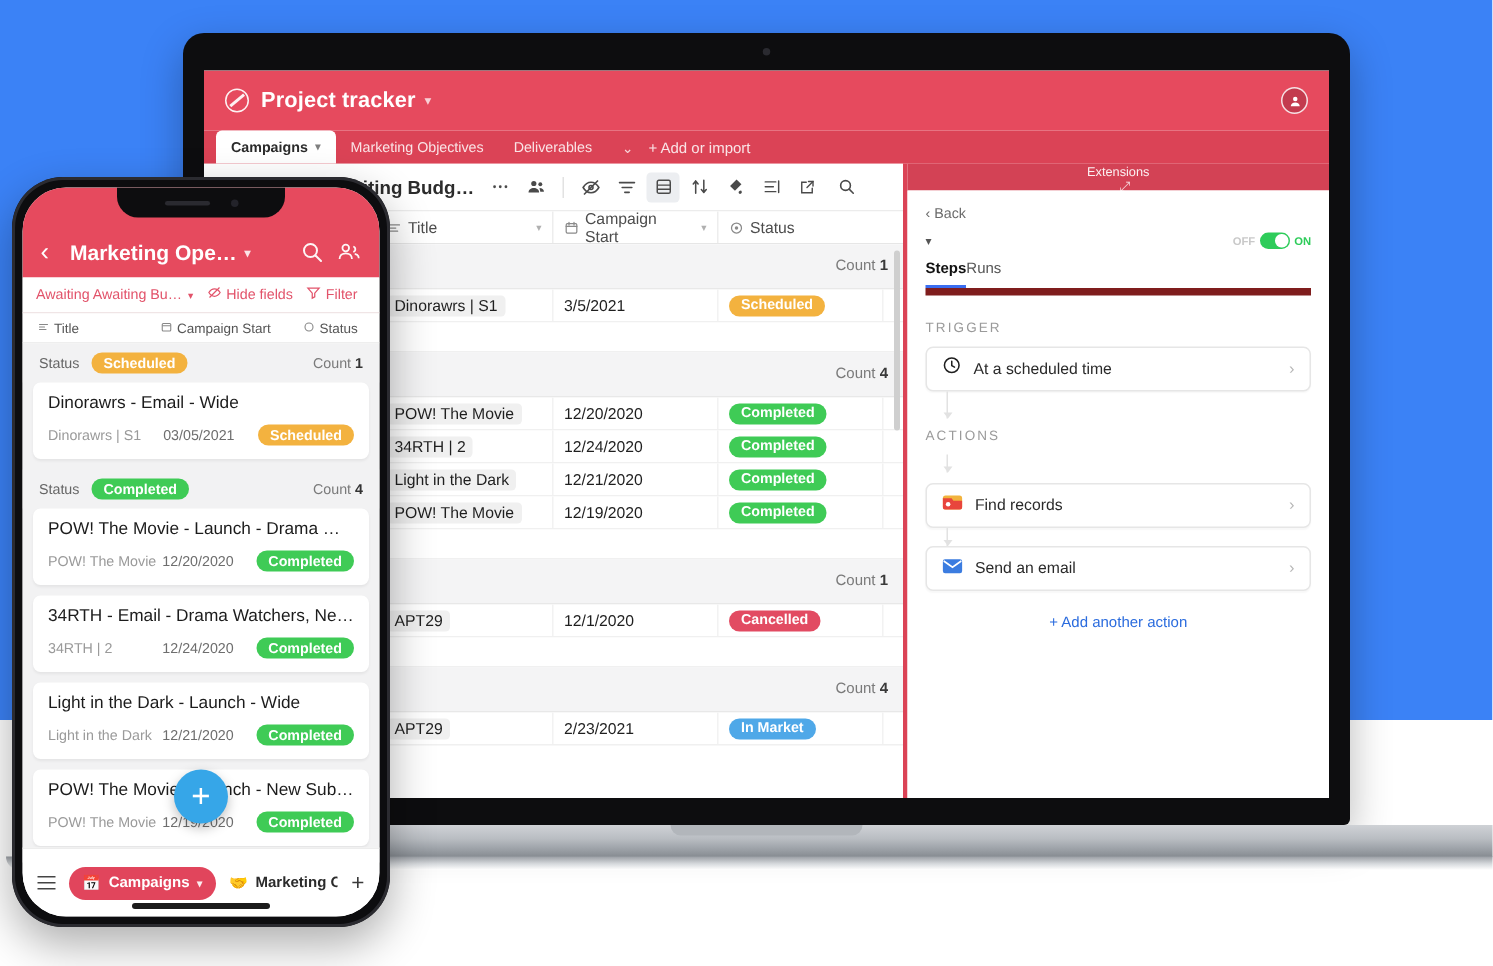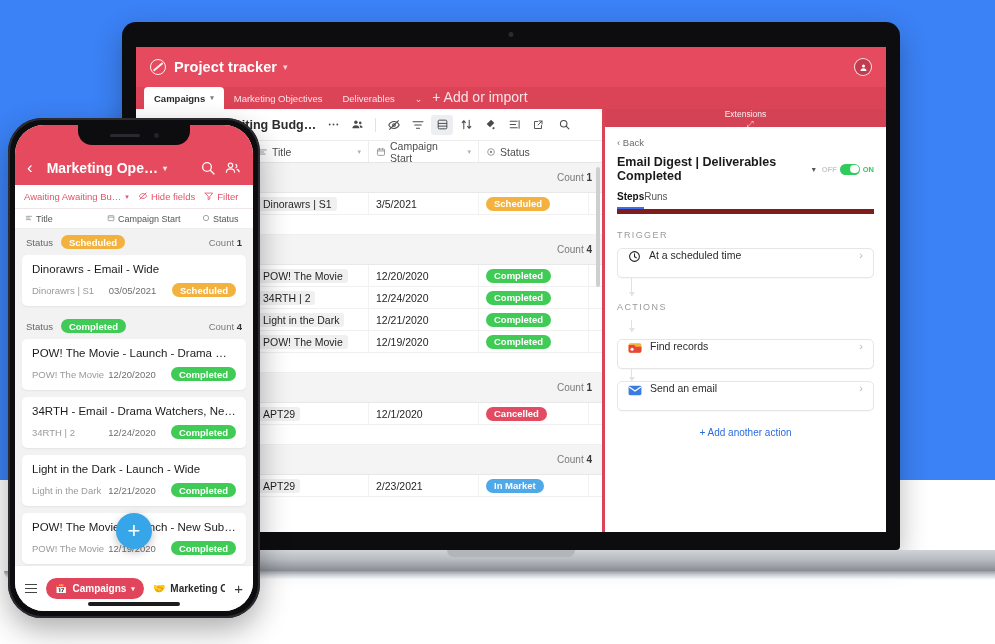--- a/index.html
+++ b/index.html
@@ -69,21 +69,21 @@
     height:22px; background:#DB4356; display:flex; align-items:flex-end; padding-left:8px;
     position:relative;
   }
   .tab {
     font-size:9.5px; color:rgba(255,255,255,.85); padding:4px 10px 4px;
     display:flex; align-items:center; gap:5px; height:22px;
   }
   .tab.active { background:#fff; color:#2b2b2b; border-radius:4px 4px 0 0; font-weight:600; }
   .tab .cv { font-size:7px; opacity:.6; }
   .tabbar .chev { color:rgba(255,255,255,.8); font-size:9px; padding:0 10px 5px; }
-  .tabbar .add { font-size:14px; color:rgba(255,255,255,.85); padding-bottom:4px;margin-top:28px; }
+  .tabbar .add { font-size:10px; color:rgba(255,255,255,.85); padding-bottom:4px;margin-top:28px; }
 
   .work { display:flex; height:calc(100% - 62px); background:#DB4356; }
   .grid-pane { flex:1; background:#fff; min-width:0; display:flex; flex-direction:column; }
 
   
   .viewbar {
     height:32px; background:#fff; border-bottom:1px solid #ececec;
     display:flex; align-items:center; padding:0 10px; gap:0;
   }
   .viewname { font-size:12.5px; color:#2c2c2c; font-weight:600; white-space:nowrap; }
@@ -158,21 +158,21 @@
   .tgl-on { font-size:7.5px; color:#2ECC5A; font-weight:bold;text-align:center; }
 
   .ext-tabs { display:flex; margin-top:8px;
               border-bottom:5px solid #7f1d1d; }
   .ext-tab { font-size:10px; color:#555; padding-bottom:5px; }
   .ext-tab.active { color:#111; font-weight:600; border-bottom:2px solid #3a6df0; }
 
   .sect-label { font-size:9px; letter-spacing:1.4px; color:#9a9a9a; margin:16px 0 8px; }
   .card {
     border:1px solid #e6e6e6; border-radius:5px; background:#fff;
-    height:30px; display:flex; padding:0 10px; gap:8px;
+    height:30px; display:flex; align-items:center; padding:0 10px; gap:8px;
     box-shadow:0 1px 1px rgba(0,0,0,.03);
   }
   .card .lbl { font-size:10.5px; color:#2a2a2a; }
   .card .chev { margin-left:auto; color:#b6b6b6; font-size:11px; }
   .connector { width:1px; height:18px; background:#e2e2e2; margin-left:14px; position:relative;}
   .connector:after{ content:""; position:absolute; left:-2.5px; bottom:0;
                     border-left:3px solid transparent;border-right:3px solid transparent;
                     border-top:4px solid #e2e2e2; }
   .add-action { text-align:center; font-size:10px; color:#2b6cde; margin-top:16px; }
 
@@ -517,21 +517,20 @@
           <div class="ext-pane">
             <div class="ext-head">
               <span>Extensions</span>
               <span class="sp"></span>
               <span class="hi">⤢</span>
               <span class="hi">✕</span>
             </div>
             <div class="ext-body">
               <div class="back-link">‹ Back</div>
               <div class="ext-title-row">
-                <span class="ext-title">Email Digest | Deliverables Completed</span>
                 <span class="dd">▾</span>
                 <span class="tgl-wrap">
                   <span class="tgl-off">OFF</span>
                   <span class="tgl"></span>
                   <span class="tgl-on">ON</span>
                 </span>
               </div>
               <div class="ext-tabs">
                 <span class="ext-tab active">Steps</span>
                 <span class="ext-tab">Runs</span>

